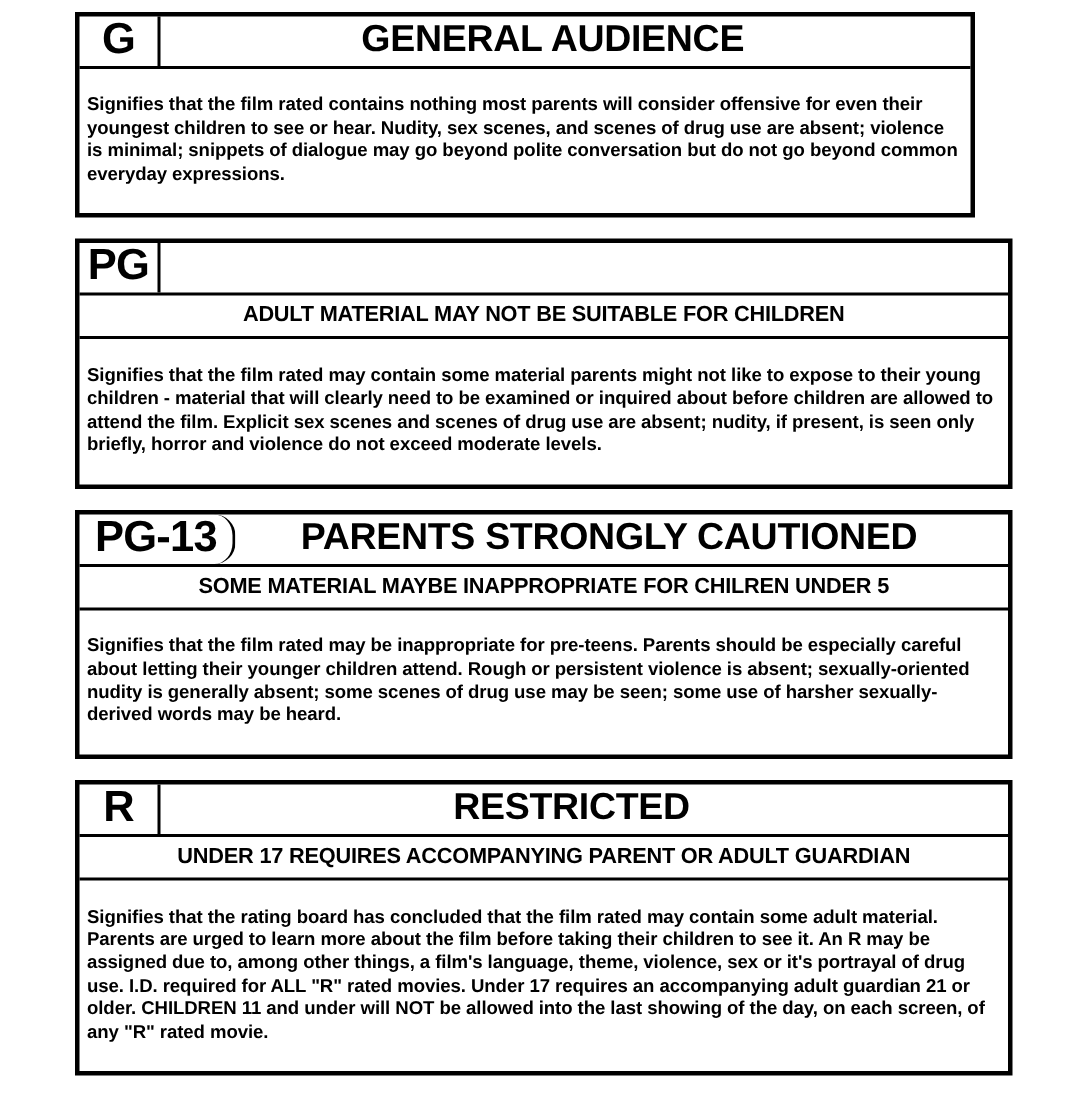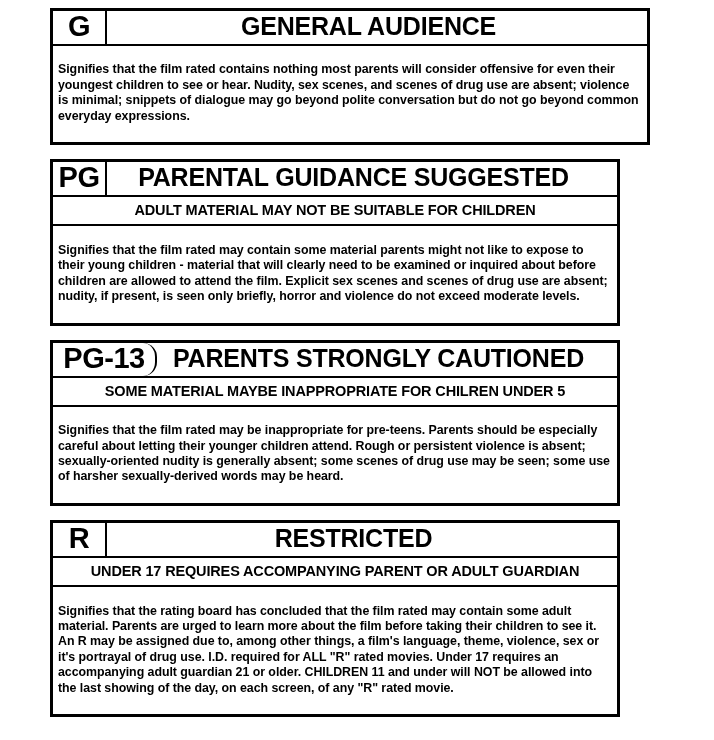--- a/index.html
+++ b/index.html
@@ -27,21 +27,21 @@
 
   .rating-block {
     box-sizing: border-box;
     border: 3px solid #000000;
     background: #ffffff;
     margin-bottom: 14px;
   }
 
   
   .rating-block.width-narrow { width: 600px; }
-  .rating-block.width-wide   { width: 570px; }
+  .rating-block.width-wide   { width: 625px; }
 
   .block-header-row {
     display: flex;
     align-items: stretch;
     border-bottom: 2px solid #000000;
   }
 
   .rating-code-cell {
     box-sizing: border-box;
     border-right: 2px solid #000000;
@@ -127,23 +127,20 @@
     <div class="block-body-row">
       <p class="block-body">Signifies that the film rated contains nothing most parents will consider offensive for even their youngest children to see or hear. Nudity, sex scenes, and scenes of drug use are absent; violence is minimal; snippets of dialogue may go beyond polite conversation but do not go beyond common everyday expressions.</p>
     </div>
   </section>
 
   <section class="rating-block width-wide">
     <div class="block-header-row">
       <div class="rating-code-cell code-w-narrow">
         <span class="rating-code">PG</span>
       </div>
-      <div class="rating-title-cell">
-        <span class="rating-title">PARENTAL GUIDANCE SUGGESTED</span>
-      </div>
     </div>
     <div class="block-subtitle-row">
       <span class="block-subtitle">ADULT MATERIAL MAY NOT BE SUITABLE FOR CHILDREN</span>
     </div>
     <div class="block-body-row">
       <p class="block-body">Signifies that the film rated may contain some material parents might not like to expose to their young children - material that will clearly need to be examined or inquired about before children are allowed to attend the film. Explicit sex scenes and scenes of drug use are absent; nudity, if present, is seen only briefly, horror and violence do not exceed moderate levels.</p>
     </div>
   </section>
 
   <section class="rating-block width-wide">

